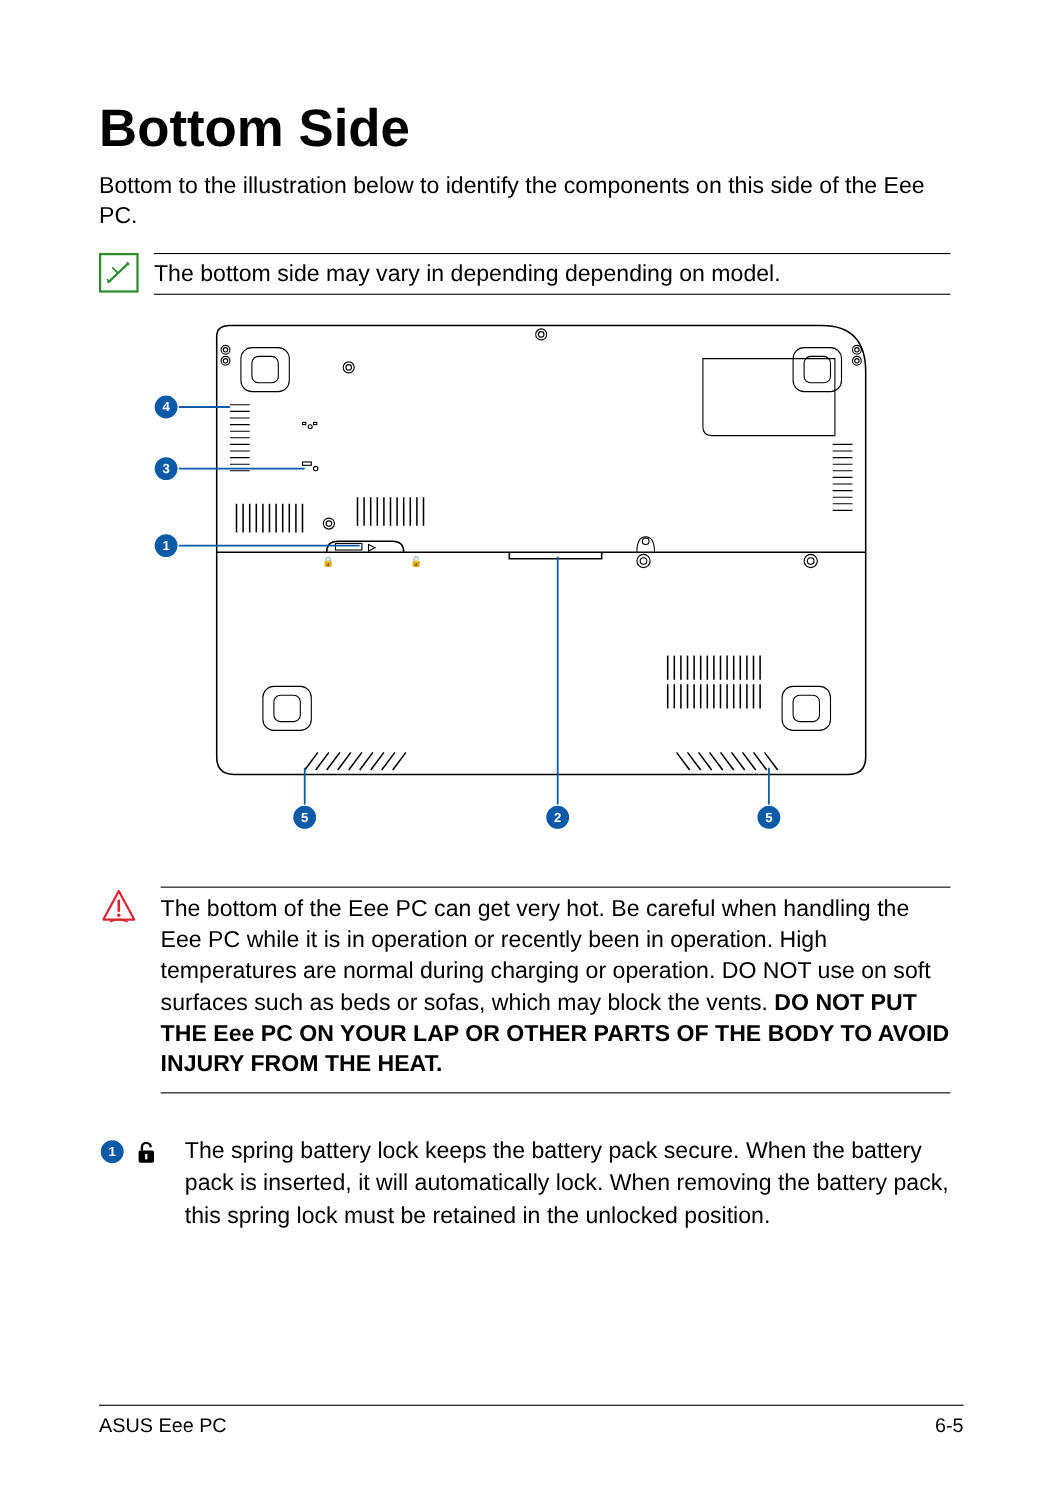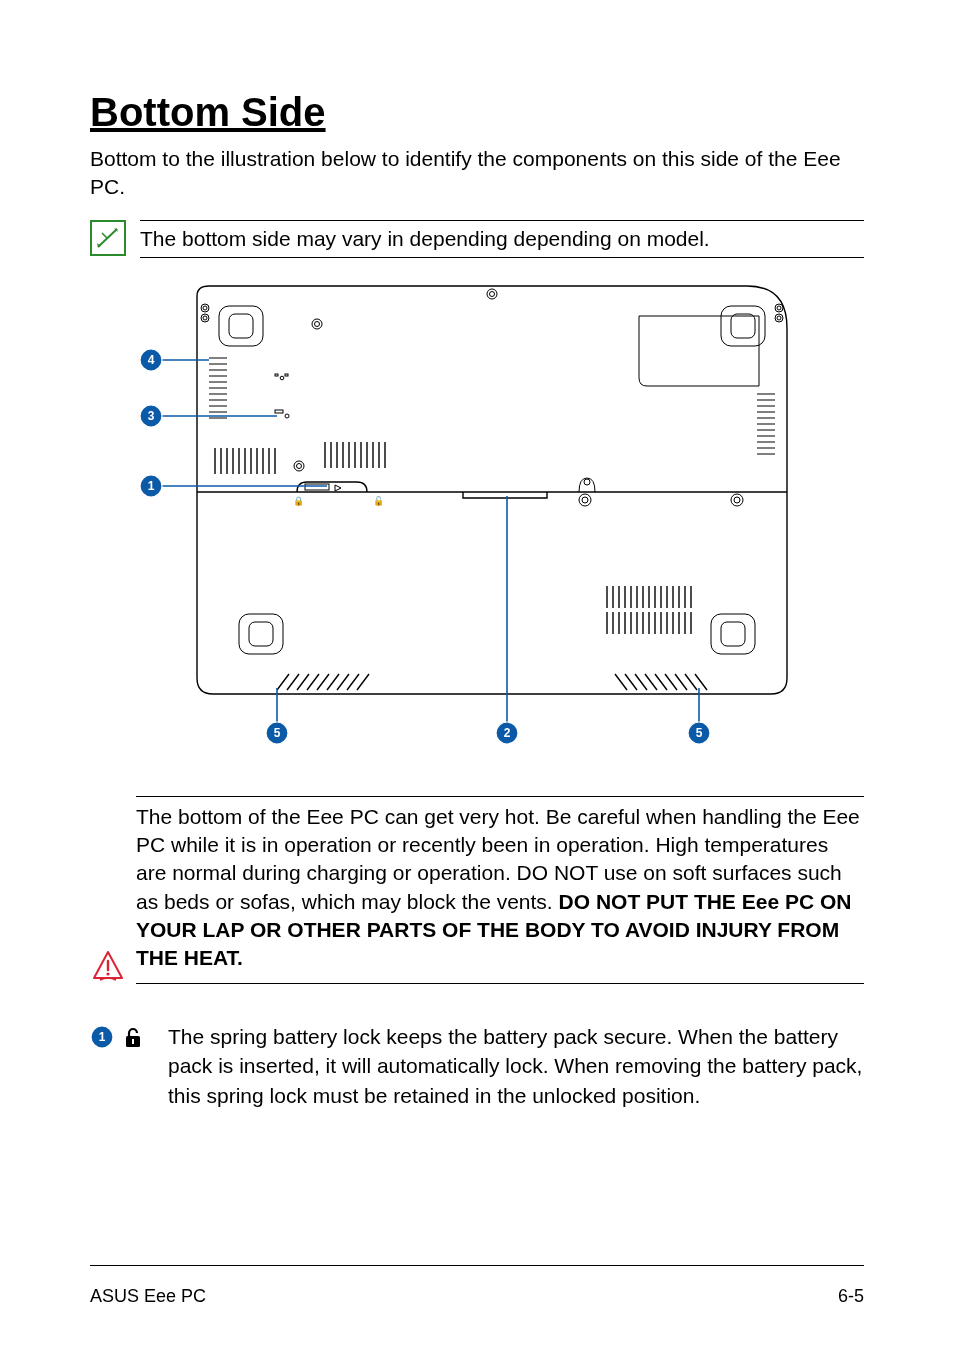--- a/index.html
+++ b/index.html
@@ -11,24 +11,23 @@
     font-family: "Myriad Pro", "Segoe UI", Arial, sans-serif;
     color: #000;
     background: #fff;
   }
   .page {
     padding: 90px 90px 40px 90px;
     height: 100%;
     position: relative;
   }
   h1 {
-    font-size: 40px;
+    font-size: 48px;
     font-weight: 700;
     margin: 0 0 10px 0;
-    text-decoration: underline;
   }
   .intro {
     font-size: 21px;
     line-height: 1.35;
     margin: 0 0 18px 0;
   }
   .note-row {
     display: flex;
     align-items: flex-start;
     gap: 14px;
@@ -50,22 +49,22 @@
     padding: 6px 0;
     font-size: 21px;
   }
   .diagram-wrap {
     display: flex;
     justify-content: center;
     margin: 4px 0 38px 0;
   }
   .warn-row {
     display: flex;
-    align-items: flex-end;
-    gap: 10px;
+    align-items: flex-start;
+    gap: 20px;
     margin-bottom: 38px;
   }
   .warn-icon {
     width: 36px;
     height: 36px;
     flex: 0 0 36px;
     display: flex;
     align-items: center;
     justify-content: center;
   }
@@ -98,24 +97,24 @@
     line-height: 1.4;
   }
   .item-body .heading {
     font-weight: 700;
     display: block;
     margin-bottom: 10px;
   }
   .footer {
     position: absolute;
     left: 90px;
-    right: 90px;
+    right: 78px;
     bottom: 50px;
     border-top: 1px solid #000;
-    padding-top: 20px;
+    padding-top: 8px;
     font-size: 18px;
     display: flex;
     justify-content: space-between;
   }
   svg { display: block; }
   .callout-num {
     font: 700 12px sans-serif;
     fill: #fff;
   }
   .callout-circ {

